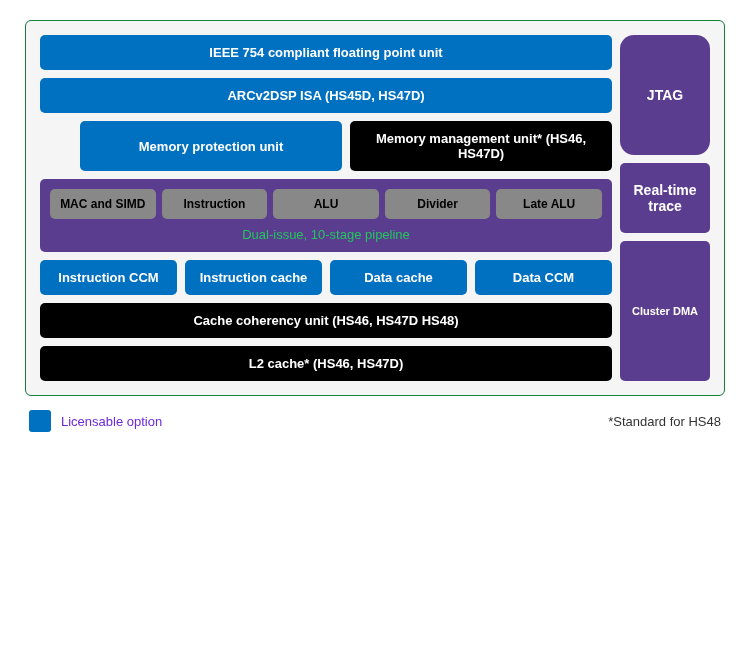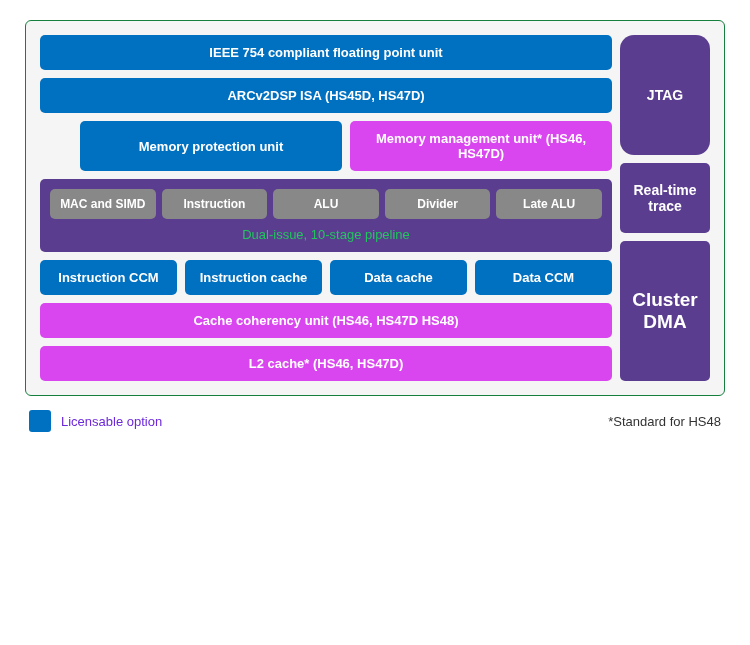--- a/index.html
+++ b/index.html
@@ -50,35 +50,35 @@
       display: flex;
       align-items: center;
       justify-content: center;
       text-align: center;
       font-size: 13px;
       font-weight: bold;
       padding: 10px 12px;
     }
 
     .purple-dark-box {
-      background: #d946ef;
+      background: #000000;
       color: #ffffff;
       border-radius: 5px;
       display: flex;
       align-items: flex-start;
       justify-content: center;
       text-align: center;
       font-size: 13px;
       font-weight: bold;
       padding: 10px 12px;
     }
 
     .gray-box {
       background: #888888;
-      color: #ffffff;
+      color: #000000;
       border-radius: 5px;
       display: flex;
       align-items: center;
       justify-content: center;
       text-align: center;
       font-size: 12px;
       font-weight: bold;
       padding: 8px 6px;
     }
 
@@ -175,21 +175,21 @@
     }
 
     .cluster-box {
       background: #5b3d8f;
       color: #ffffff;
       border-radius: 5px;
       display: flex;
       align-items: center;
       justify-content: center;
       text-align: center;
-      font-size: 19px;
+      font-size: 11px;
       font-weight: bold;
       padding: 10px 6px;
       height: 140px;
     }
 
     
     .legend {
       display: flex;
       align-items: center;
       justify-content: space-between;

